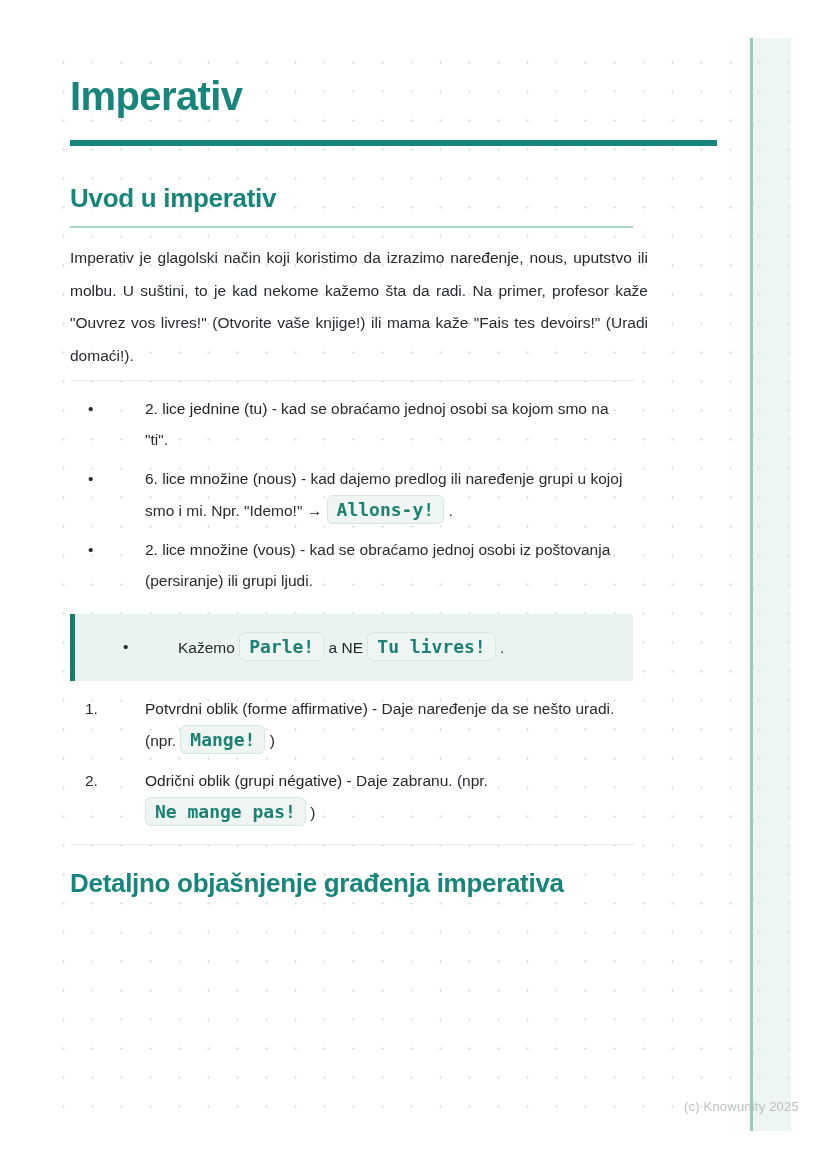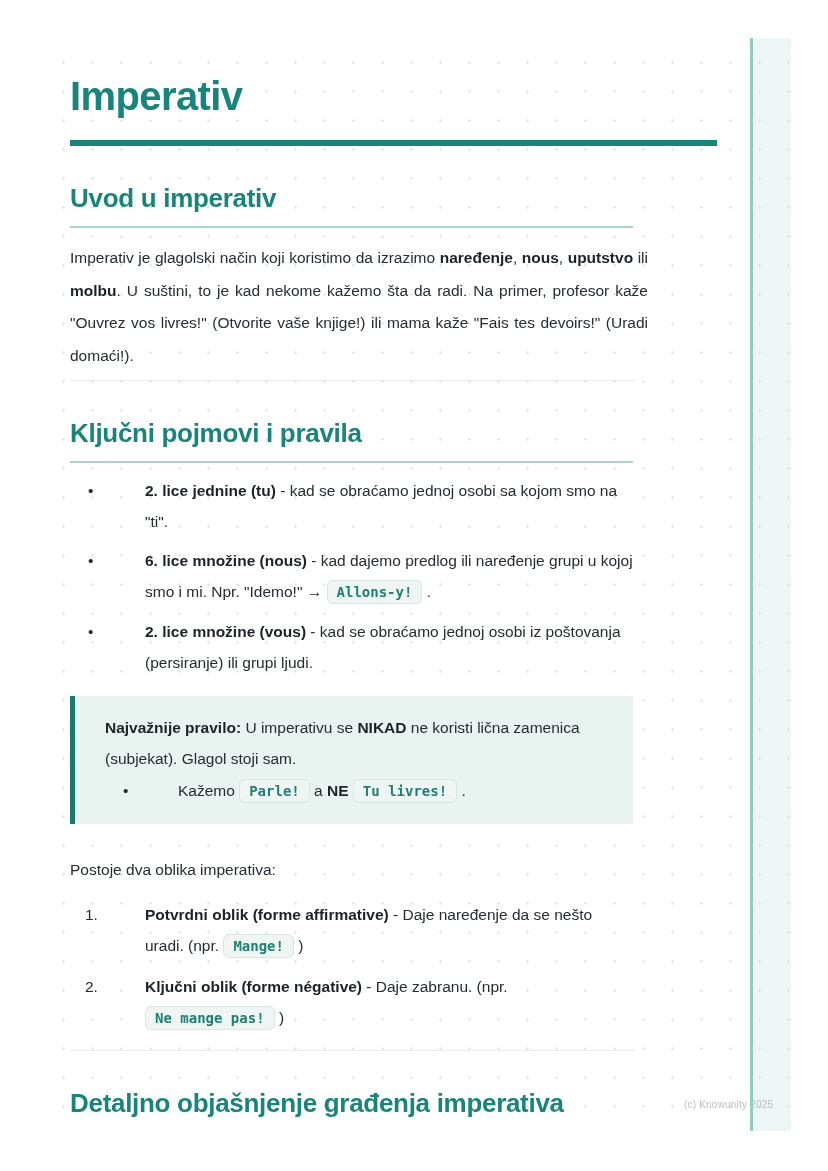--- a/index.html
+++ b/index.html
@@ -56,27 +56,27 @@
   }
   h2{
     margin:36px 0 12px 0;
     width:563px;
     font-size:26px;line-height:32px;font-weight:800;
     letter-spacing:-0.3px;
     color:var(--accent);
     padding-bottom:12px;
     border-bottom:2px solid var(--underline);
   }
-  h2.no-underline{border-bottom:none;padding-bottom:0;margin-top:36px;}
+  h2.no-underline{border-bottom:none;padding-bottom:0;margin-top:22px;}
   p{margin:0 0 3px 0;}
   p.just{text-align:justify;}
-  strong{font-weight:700;color:var(--bold);}
+  strong{font-weight:400;color:var(--bold);}
   code.chip{
     font-family:"DejaVu Sans Mono",monospace;
-    font-size:14px;font-weight:700;
+    font-size:18px;font-weight:700;
     color:var(--chip-text);
     background:var(--chip-bg);
     border:1px solid var(--chip-border);
     border-radius:6px;
     padding:3px 9px;
     white-space:nowrap;
   }
   hr.soft{
     border:none;border-top:1px solid var(--divider);
     margin:8px 0 0 0;width:565px;
@@ -98,21 +98,21 @@
   }
   .callout p{margin:0;line-height:31px;}
   .callout .bitem{margin:2px 0 0 0;}
   .callout .marker{margin-left:18px;width:15px;}
   .forms-intro{margin-top:30px;}
   .nlist{margin-top:14px;}
   .nlist li.bitem{line-height:31px;margin-bottom:9px;}
   hr.soft.second{margin-top:16px;}
   .watermark{
     position:absolute;left:684px;top:1099px;
-    font-size:10px;color:var(--watermark);
+    font-size:13px;color:var(--watermark);
     letter-spacing:0.2px;
     z-index:3;
   }
   .page-area{position:absolute;inset:0;}
 </style>
 </head>
 <body>
 
 <div class="page-area">
 
@@ -122,55 +122,52 @@
   <div class="content">
 
     <h1>Imperativ</h1>
     <div class="h1-rule"></div>
 
     <h2>Uvod u imperativ</h2>
     <p class="just first-para">Imperativ je glagolski način koji koristimo da izrazimo <strong>naređenje</strong>, <strong>nous</strong>, <strong>uputstvo</strong> ili <strong>molbu</strong>. U suštini, to je kad nekome kažemo šta da radi. Na primer, profesor kaže "Ouvrez vos livres!" (Otvorite vaše knjige!) ili mama kaže "Fais tes devoirs!" (Uradi domaći!).</p>
 
     <hr class="soft">
 
-    <h2>Ključni pojmovi i pravila</h2>
 
     <ul class="blist">
       <li class="bitem">
         <span class="marker">•</span>
         <span class="btext"><strong>2. lice jednine (tu)</strong> - kad se obraćamo jednoj osobi sa kojom smo na "ti".</span>
       </li>
       <li class="bitem">
         <span class="marker">•</span>
         <span class="btext"><strong>6. lice množine (nous)</strong> - kad dajemo predlog ili naređenje grupi u kojoj smo i mi. Npr. "Idemo!" → <code class="chip">Allons-y!</code> .</span>
       </li>
       <li class="bitem">
         <span class="marker">•</span>
         <span class="btext"><strong>2. lice množine (vous)</strong> - kad se obraćamo jednoj osobi iz poštovanja (persiranje) ili grupi ljudi.</span>
       </li>
     </ul>
 
     <div class="callout">
-      <p><strong>Najvažnije pravilo:</strong> U imperativu se <strong>NIKAD</strong> ne koristi lična zamenica (subjekat). Glagol stoji sam.</p>
       <div class="bitem">
         <span class="marker">•</span>
         <span class="btext">Kažemo <code class="chip">Parle!</code> a <strong>NE</strong> <code class="chip">Tu livres!</code> .</span>
       </div>
     </div>
 
-    <p class="forms-intro">Postoje dva oblika imperativa:</p>
 
     <ol class="nlist">
       <li class="bitem">
         <span class="nmarker">1.</span>
         <span class="btext"><strong>Potvrdni oblik (forme affirmative)</strong> - Daje naređenje da se nešto uradi. (npr. <code class="chip">Mange!</code> )</span>
       </li>
       <li class="bitem">
         <span class="nmarker">2.</span>
-        <span class="btext"><strong>Ključni oblik (forme négative)</strong> - Daje zabranu. (npr. <code class="chip">Ne mange pas!</code> )</span>
+        <span class="btext"><strong>Odrični oblik (grupi négative)</strong> - Daje zabranu. (npr. <code class="chip">Ne mange pas!</code> )</span>
       </li>
     </ol>
 
     <hr class="soft second">
 
     <h2 class="no-underline">Detaljno objašnjenje građenja imperativa</h2>
 
   </div>
 
   <div class="watermark">(c) Knowunity 2025</div>

